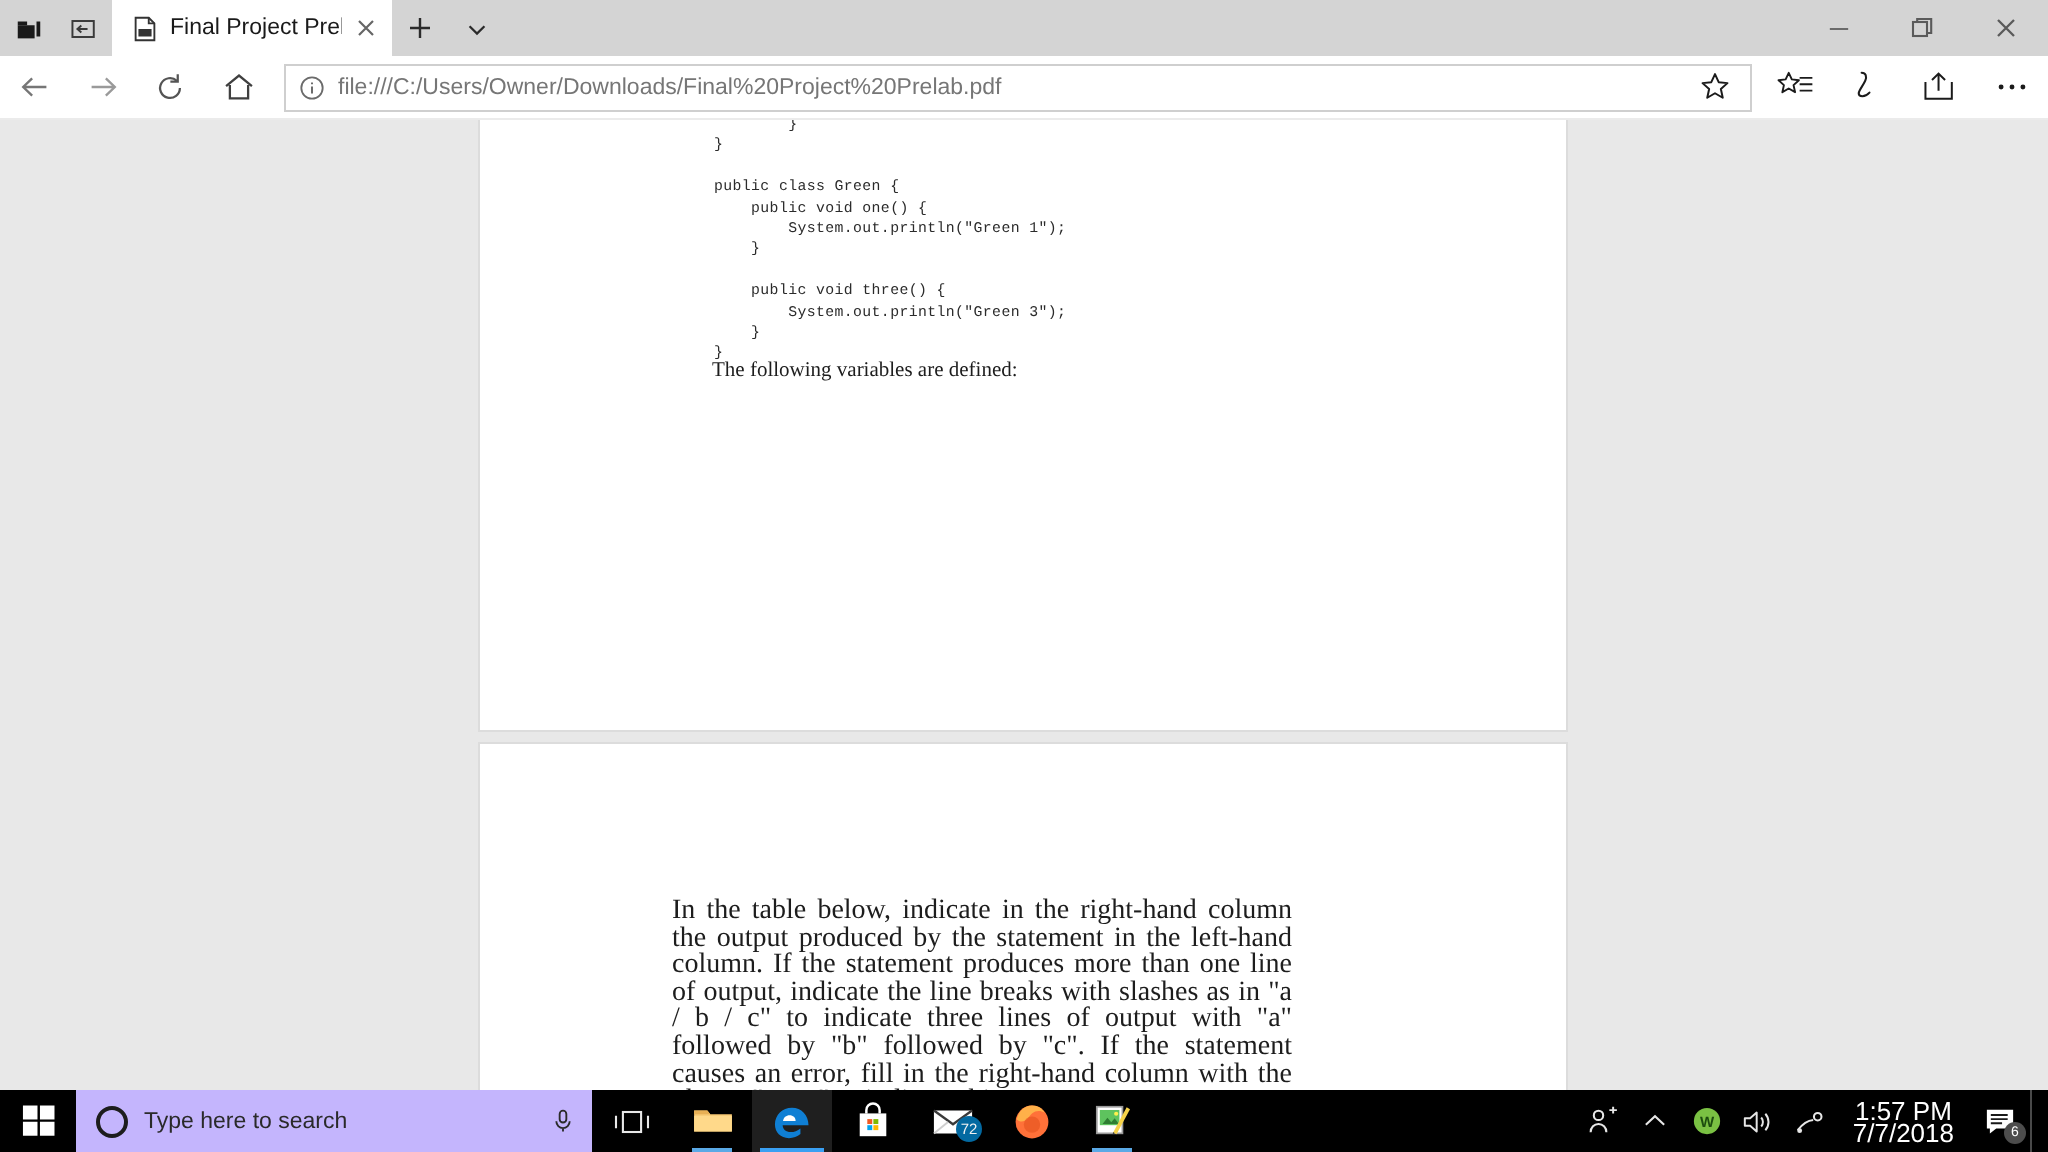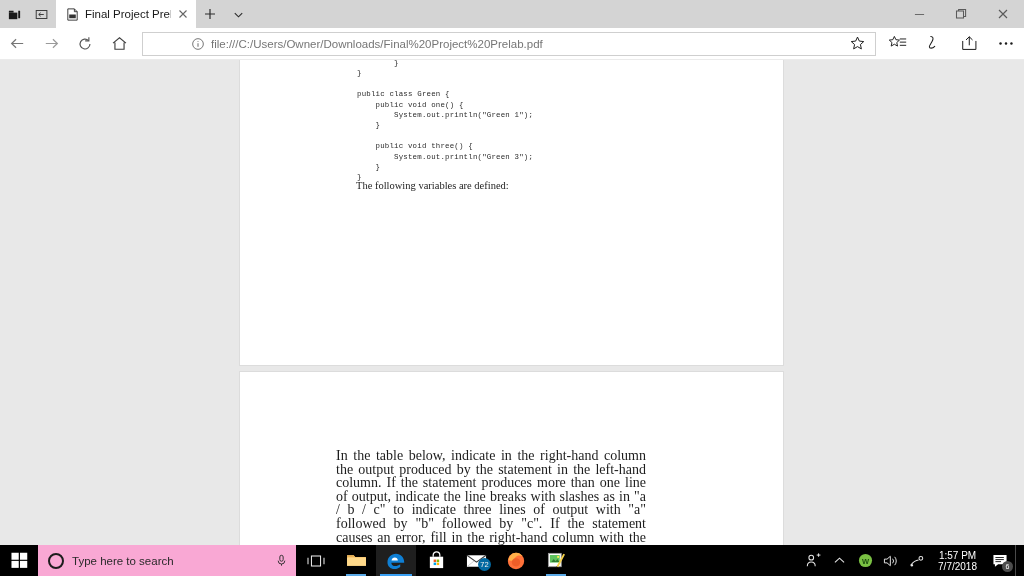--- a/index.html
+++ b/index.html
@@ -42,21 +42,21 @@
   
   .navbar {
     position:absolute; left:0; top:28px; width:1024px; height:32px;
     background:#ffffff; display:flex; align-items:center;
     border-bottom:1px solid #ebebeb;
   }
   .navbtn { width:34px; height:32px; display:flex; align-items:center; justify-content:center; }
   .addrwrap {
     flex:1 1 auto; height:24px; margin:0 4px 0 6px;
     background:#ffffff; border:1px solid #cfcfcf;
-    display:flex; align-items:center; position:relative;padding-left:42px;
+    display:flex; align-items:center; position:relative;
   }
   .addr-info { width:26px; height:22px; display:flex; align-items:center; justify-content:center; flex:0 0 26px; }
   .addr-url {
     flex:1 1 auto; font-size:11.5px; color:#767676; line-height:22px;
     white-space:nowrap; overflow:hidden;
   }
   .addr-star { width:36px; height:22px; display:flex; align-items:center; justify-content:center; flex:0 0 36px; }
   .navbar-right { display:flex; align-items:center; }
   .navbar-right .navbtn { width:36px; }
 
@@ -93,21 +93,21 @@
     text-align:justify;
   }
 
   
   .taskbar {
     position:absolute; left:0; top:545px; width:1024px; height:31px;
     background:#000000; display:flex; align-items:center;
   }
   .startbtn { width:38px; height:31px; display:flex; align-items:center; justify-content:center; }
   .searchbox {
-    width:258px; height:31px; background:#f9a8d4;
+    width:258px; height:31px; background:#c4b5fd;
     display:flex; align-items:center; gap:8px; padding:0 8px 0 10px;
   }
   .cortana-ring {
     width:16px; height:16px; border:2px solid #1d1d1d; border-radius:50%; flex:0 0 16px;
   }
   .search-text { flex:1 1 auto; font-size:11.5px; color:#2a2a2a; white-space:nowrap; }
   .mic { width:14px; flex:0 0 14px; display:flex; align-items:center; justify-content:center; }
   .tasks { display:flex; align-items:center; height:31px; }
   .tkicon {
     width:40px; height:31px; position:relative;
@@ -123,21 +123,21 @@
   .badge {
     position:absolute; right:5px; bottom:5px;
     width:13px; height:13px; border-radius:50%;
     background:#0369a1; color:#f2f2f2;
     font-size:7.5px; line-height:13px; text-align:center;
   }
   .tray { margin-left:auto; display:flex; align-items:center; height:31px; padding-right:2px; }
   .tray-item { min-width:26px; height:31px; display:flex; align-items:center; justify-content:center; padding:0 4px; }
   .clock {
     height:31px; display:flex; flex-direction:column; align-items:center; justify-content:center;
-    color:#ffffff; font-size:10px; line-height:11px; padding:0 8px; white-space:nowrap;
+    color:#ffffff; font-size:13px; line-height:11px; padding:0 8px; white-space:nowrap;
   }
   .actioncenter { width:30px; height:31px; display:flex; align-items:center; justify-content:center; position:relative; }
   .ac-badge {
     position:absolute; right:2px; bottom:4px; width:11px; height:11px; border-radius:50%;
     background:#4d4d4d; color:#fff; font-size:7px; line-height:11px; text-align:center;
   }
   .showdesktop { width:7px; height:31px; border-left:1px solid #4a4a4a; }
 </style>
 </head>
 <body>

